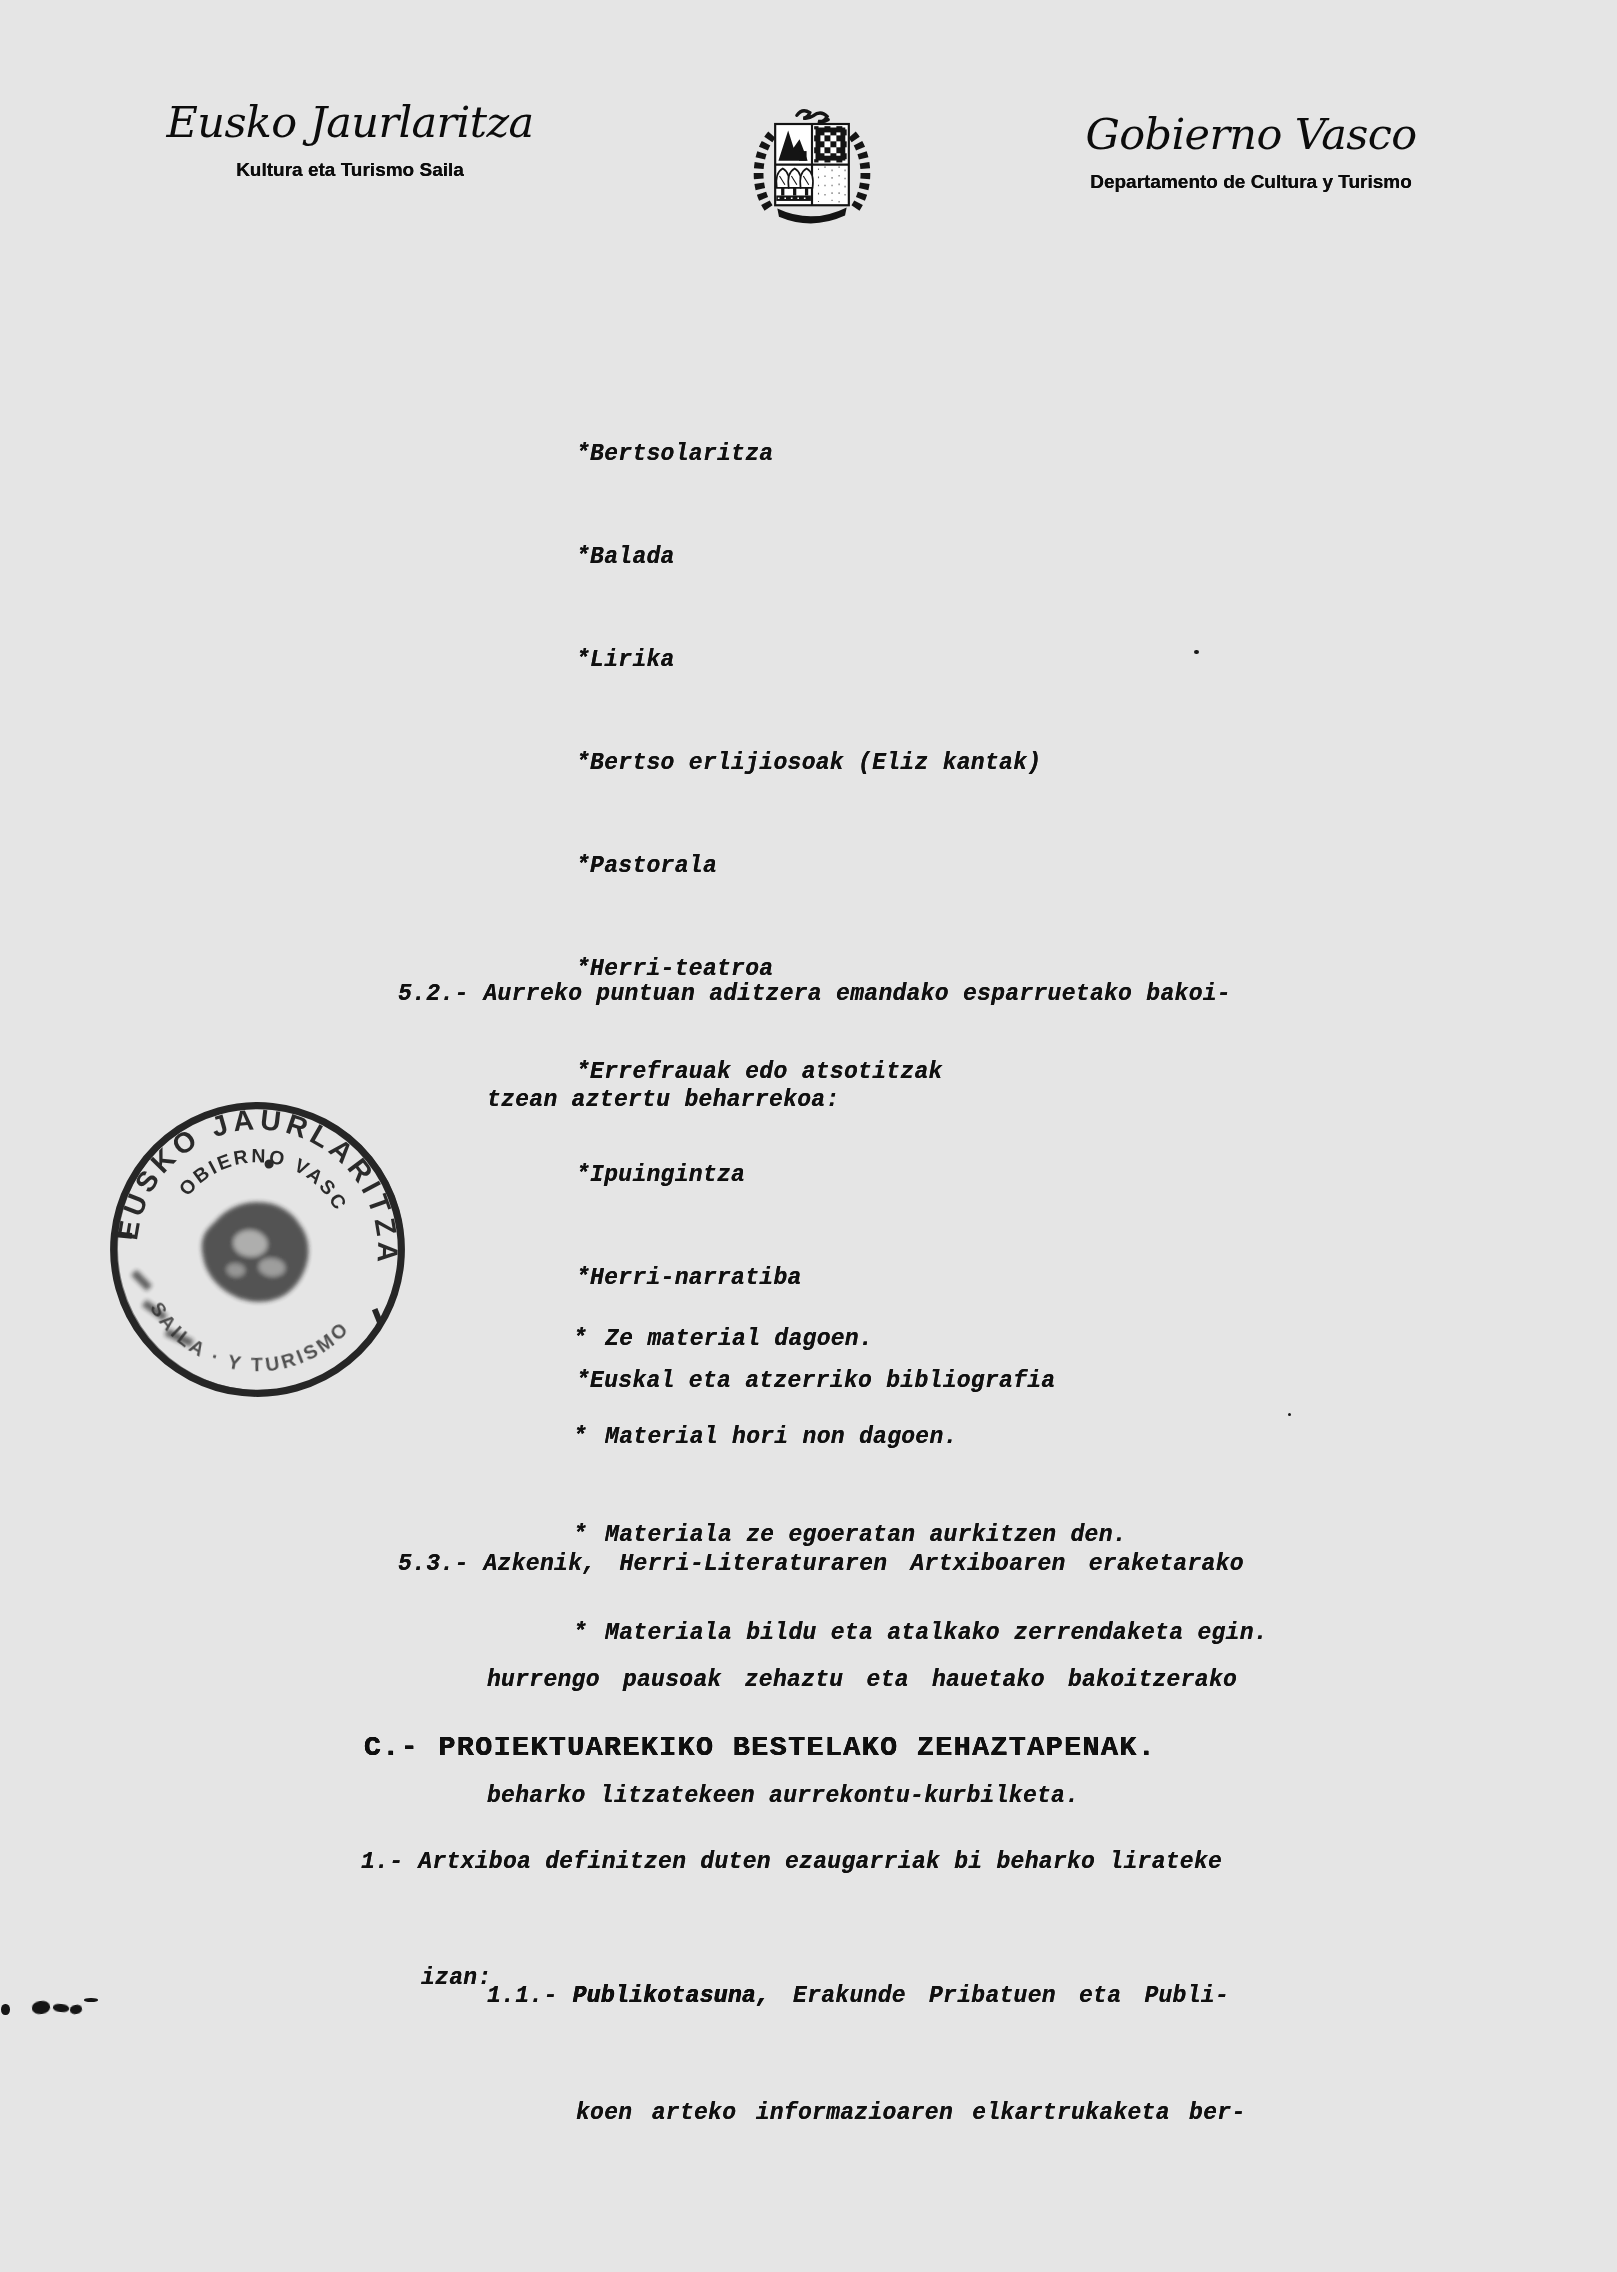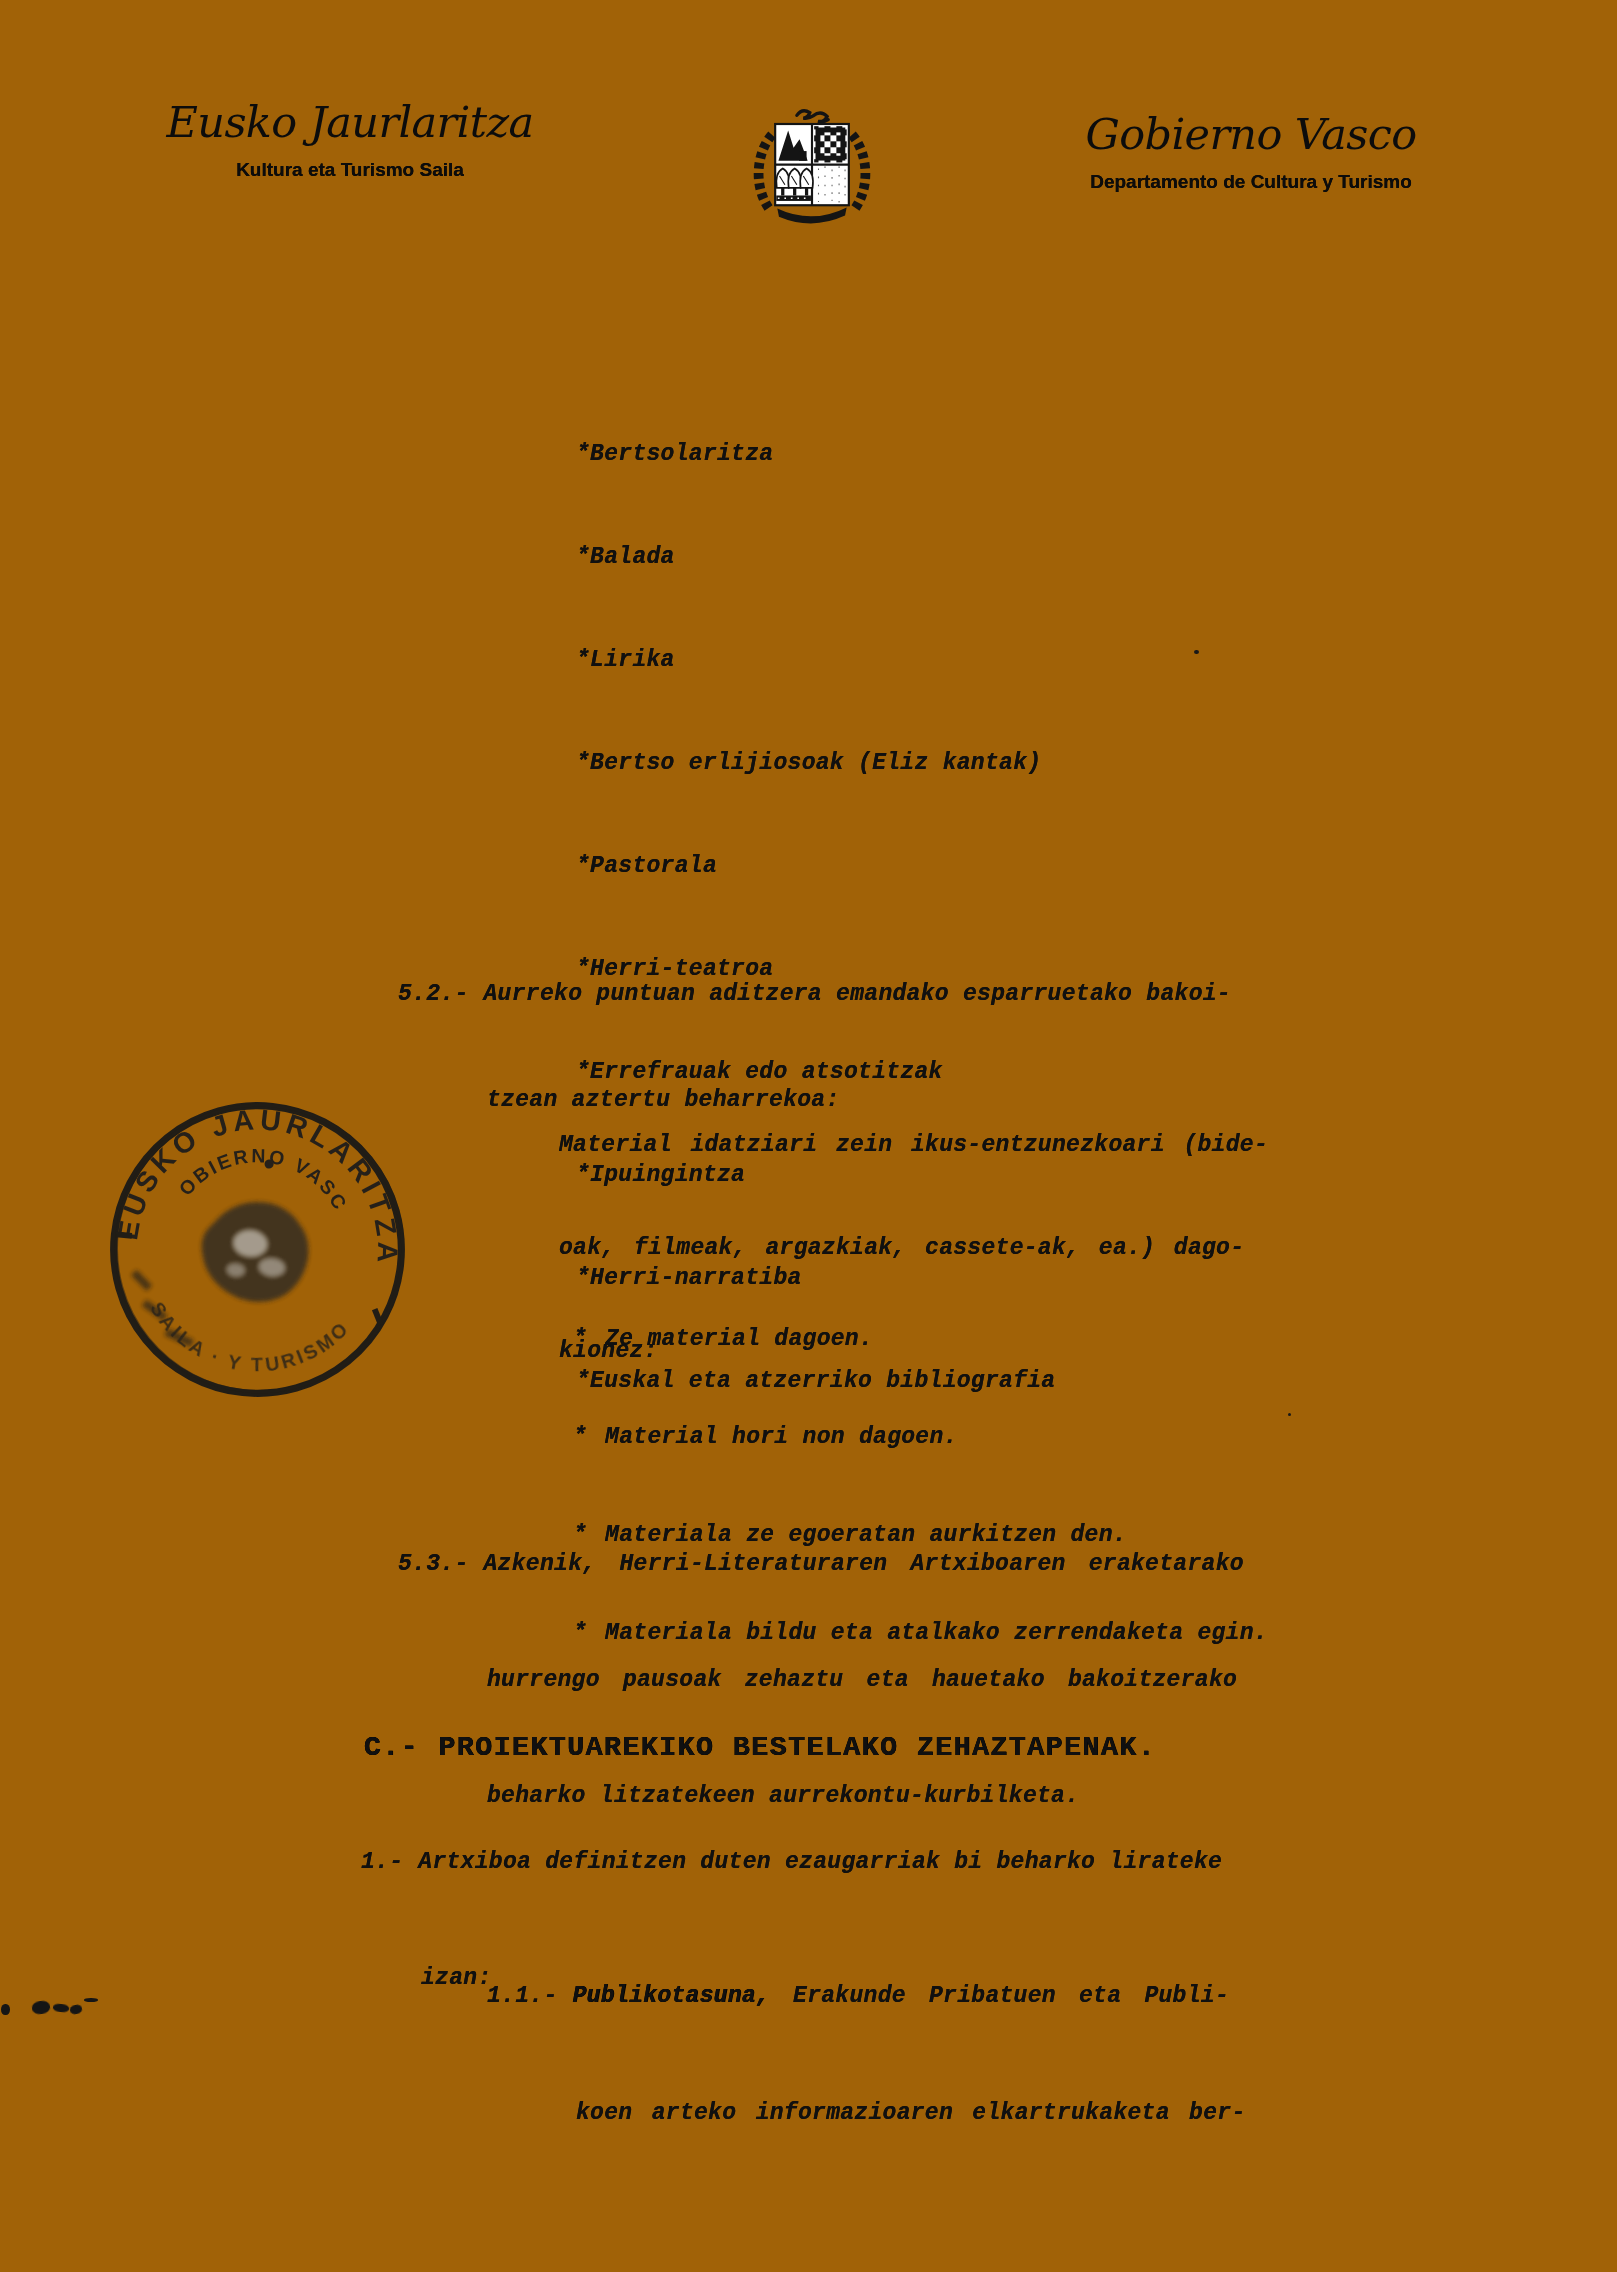--- a/index.html
+++ b/index.html
@@ -1,18 +1,18 @@
 <!DOCTYPE html>
 <html style="font-size:10.4px"><head>
 <meta charset="utf-8">
 <style>
   html,body{margin:0;padding:0;background:#ffffff;}
   .page{
     position:relative; width:1617px; height:2273px;
-    background:#a16207; overflow:hidden;
+    background:#e5e5e5; overflow:hidden;
     font-family:"Liberation Mono","DejaVu Sans Mono",monospace;
   }
   
   .mono{
     font-family:"Liberation Mono","DejaVu Sans Mono",monospace;
     font-style:italic; font-weight:700; color:#101010;
     font-size:23px; letter-spacing:0.3px;
     text-shadow:0 0 0.5px rgba(10,10,10,.9);
   }
   .sec{position:absolute; white-space:pre;}
@@ -159,25 +159,20 @@
     <div class="line">*Ipuingintza</div>
     <div class="line">*Herri-narratiba</div>
     <div class="line">*Euskal eta atzerriko bibliografia</div>
   </div>
 
   <div class="sec mono" id="sec52">
     <div class="line"><span class="num">5.2.-</span><span>Aurreko puntuan aditzera emandako esparruetako bakoi-</span></div>
     <div class="line cont6">tzean aztertu beharrekoa:</div>
   </div>
 
-  <div class="sec mono" id="material">
-    <div class="line">Material idatziari zein ikus-entzunezkoari (bide-</div>
-    <div class="line">oak, filmeak, argazkiak, cassete-ak, ea.) dago-</div>
-    <div class="line">kionez:</div>
-  </div>
 
   <div class="sec mono" id="checklist">
     <div class="line"><span>*</span><span class="txt">Ze material dagoen.</span></div>
     <div class="line"><span>*</span><span class="txt">Material hori non dagoen.</span></div>
     <div class="line"><span>*</span><span class="txt">Materiala ze egoeratan aurkitzen den.</span></div>
     <div class="line"><span>*</span><span class="txt">Materiala bildu eta atalkako zerrendaketa egin.</span></div>
   </div>
 
   <div class="sec mono" id="sec53">
     <div class="line ws-wide"><span class="num">5.3.-</span><span>Azkenik, Herri-Literaturaren Artxiboaren eraketarako</span></div>

